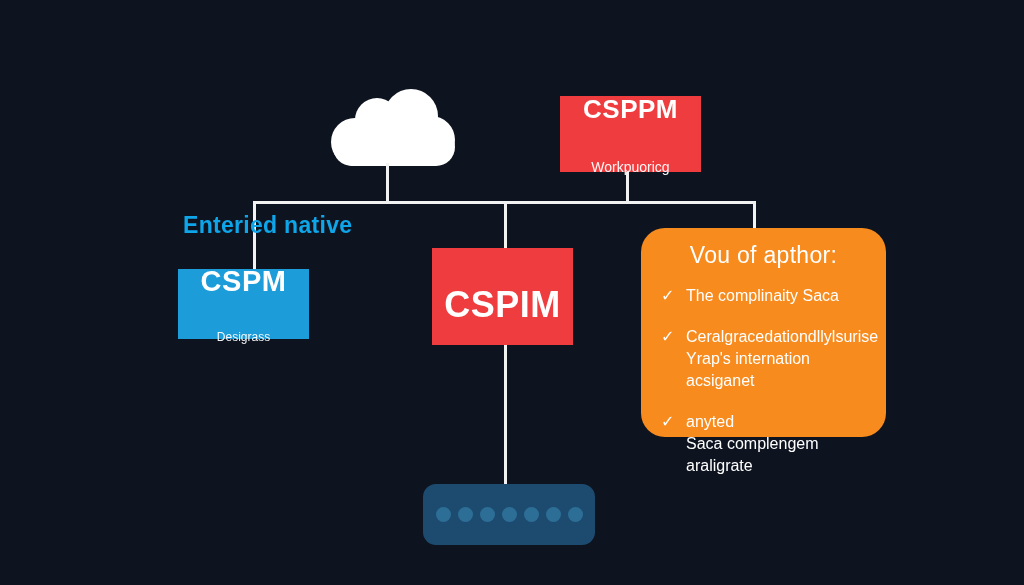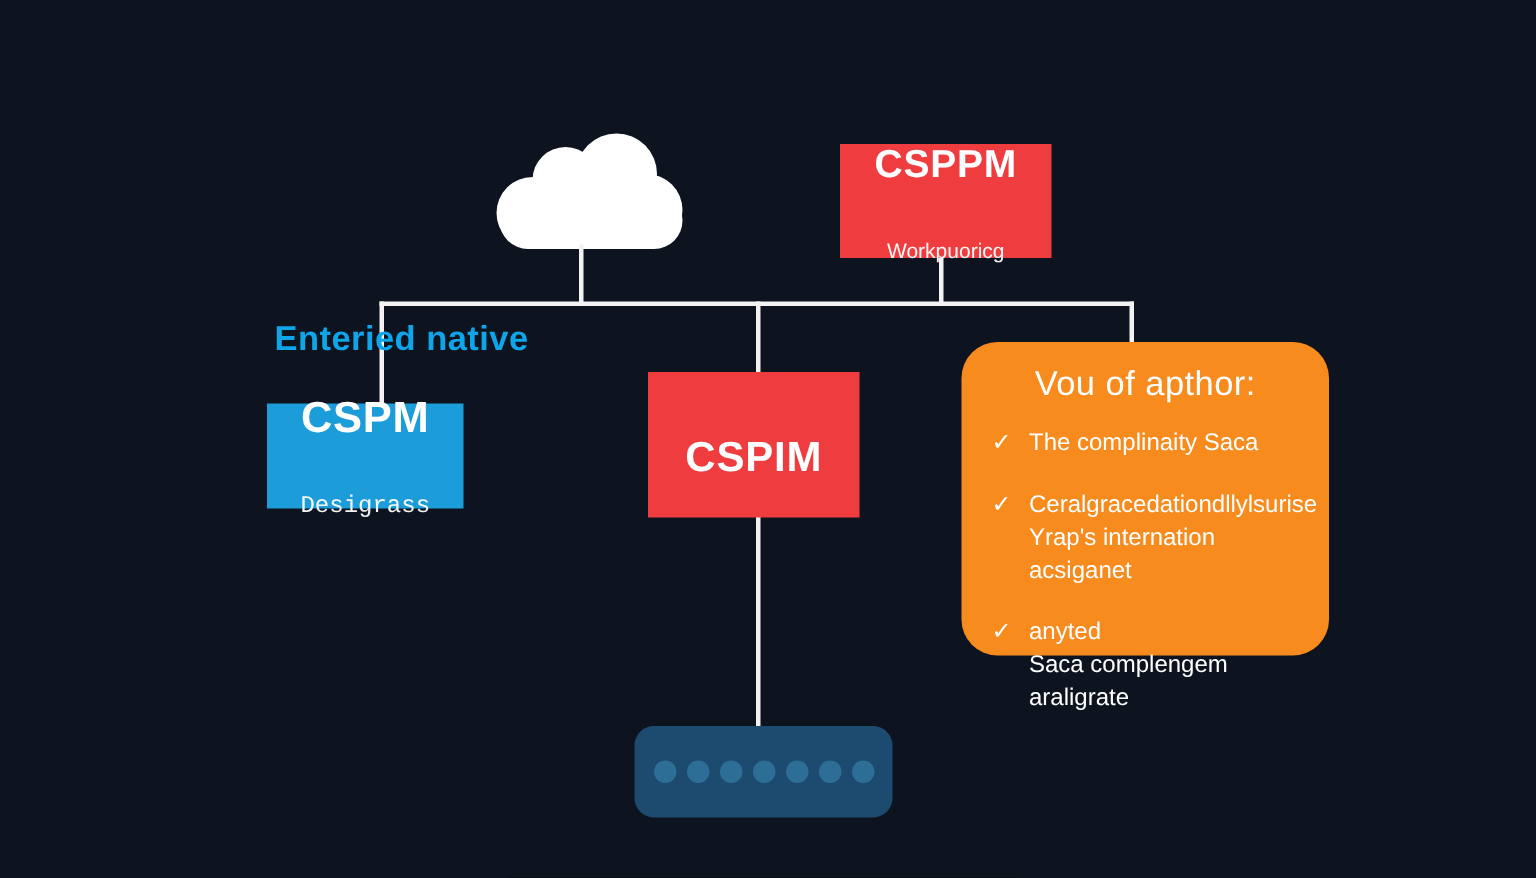--- a/index.html
+++ b/index.html
@@ -27,24 +27,24 @@
   }
   .node .title{font-weight:bold;letter-spacing:.5px;}
   .node .subtitle{font-weight:400;opacity:.95;}
 
   .box-top{left:560px;top:96px;width:141px;height:76px;background:var(--red,#ef3c3e);}
   .box-top .title{font-size:26px;}
   .box-top .subtitle{font-size:14px;margin-top:2px;}
 
   .box-left{left:178px;top:269px;width:131px;height:70px;background:var(--blue,#1c9cd9);}
   .box-left .title{font-size:29px;}
-  .box-left .subtitle{font-size:16px;margin-top:0px;font-family:Liberation Mono, monospace;}
+  .box-left .subtitle{font-size:12px;margin-top:0px;}
 
   .box-mid{left:432px;top:248px;width:141px;height:97px;background:var(--red,#ef3c3e);}
-  .box-mid .title{font-size:28px;margin-top:16px;}
+  .box-mid .title{font-size:36px;margin-top:16px;}
 
   .side-label{
     position:absolute;left:183px;top:212px;
     color:#0ea5e9;font-size:23px;font-weight:600;letter-spacing:.3px;
   }
 
   
   .panel{
     position:absolute;left:641px;top:228px;width:245px;height:209px;
     background:var(--orange,#f78b1e);

